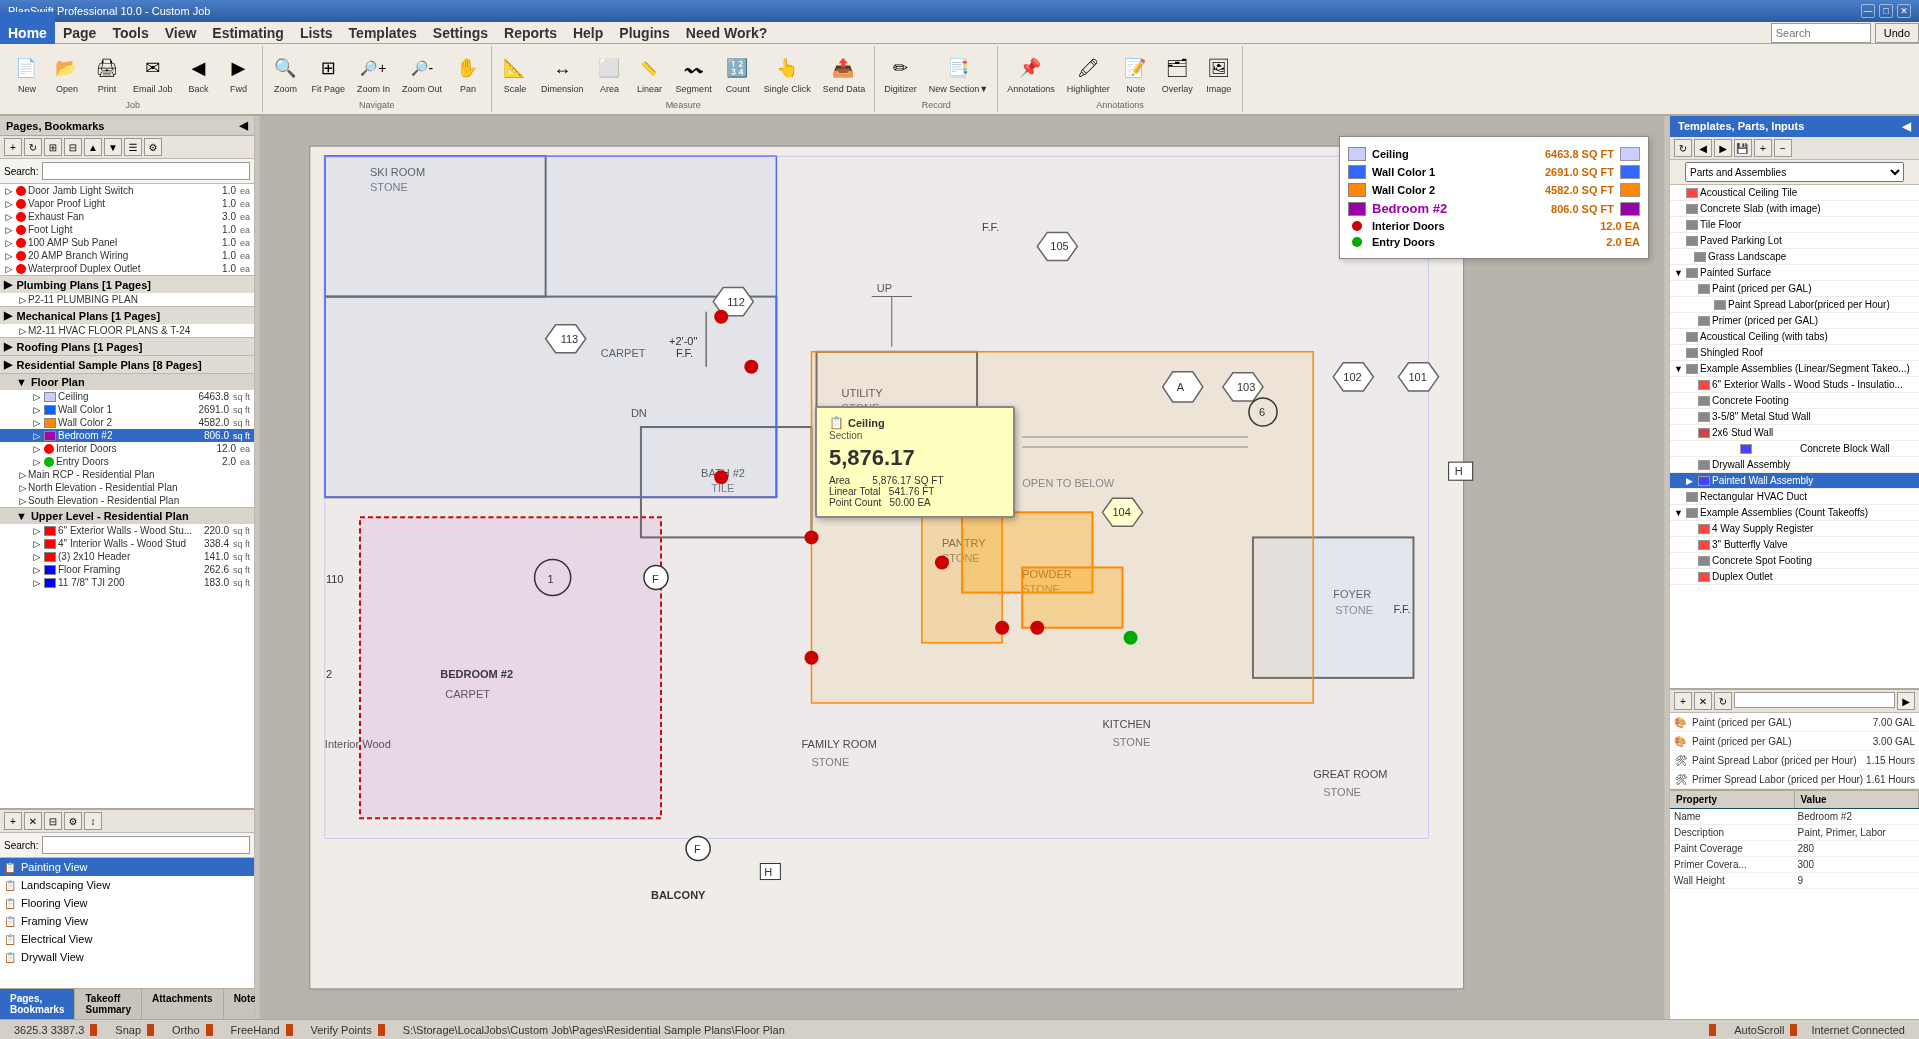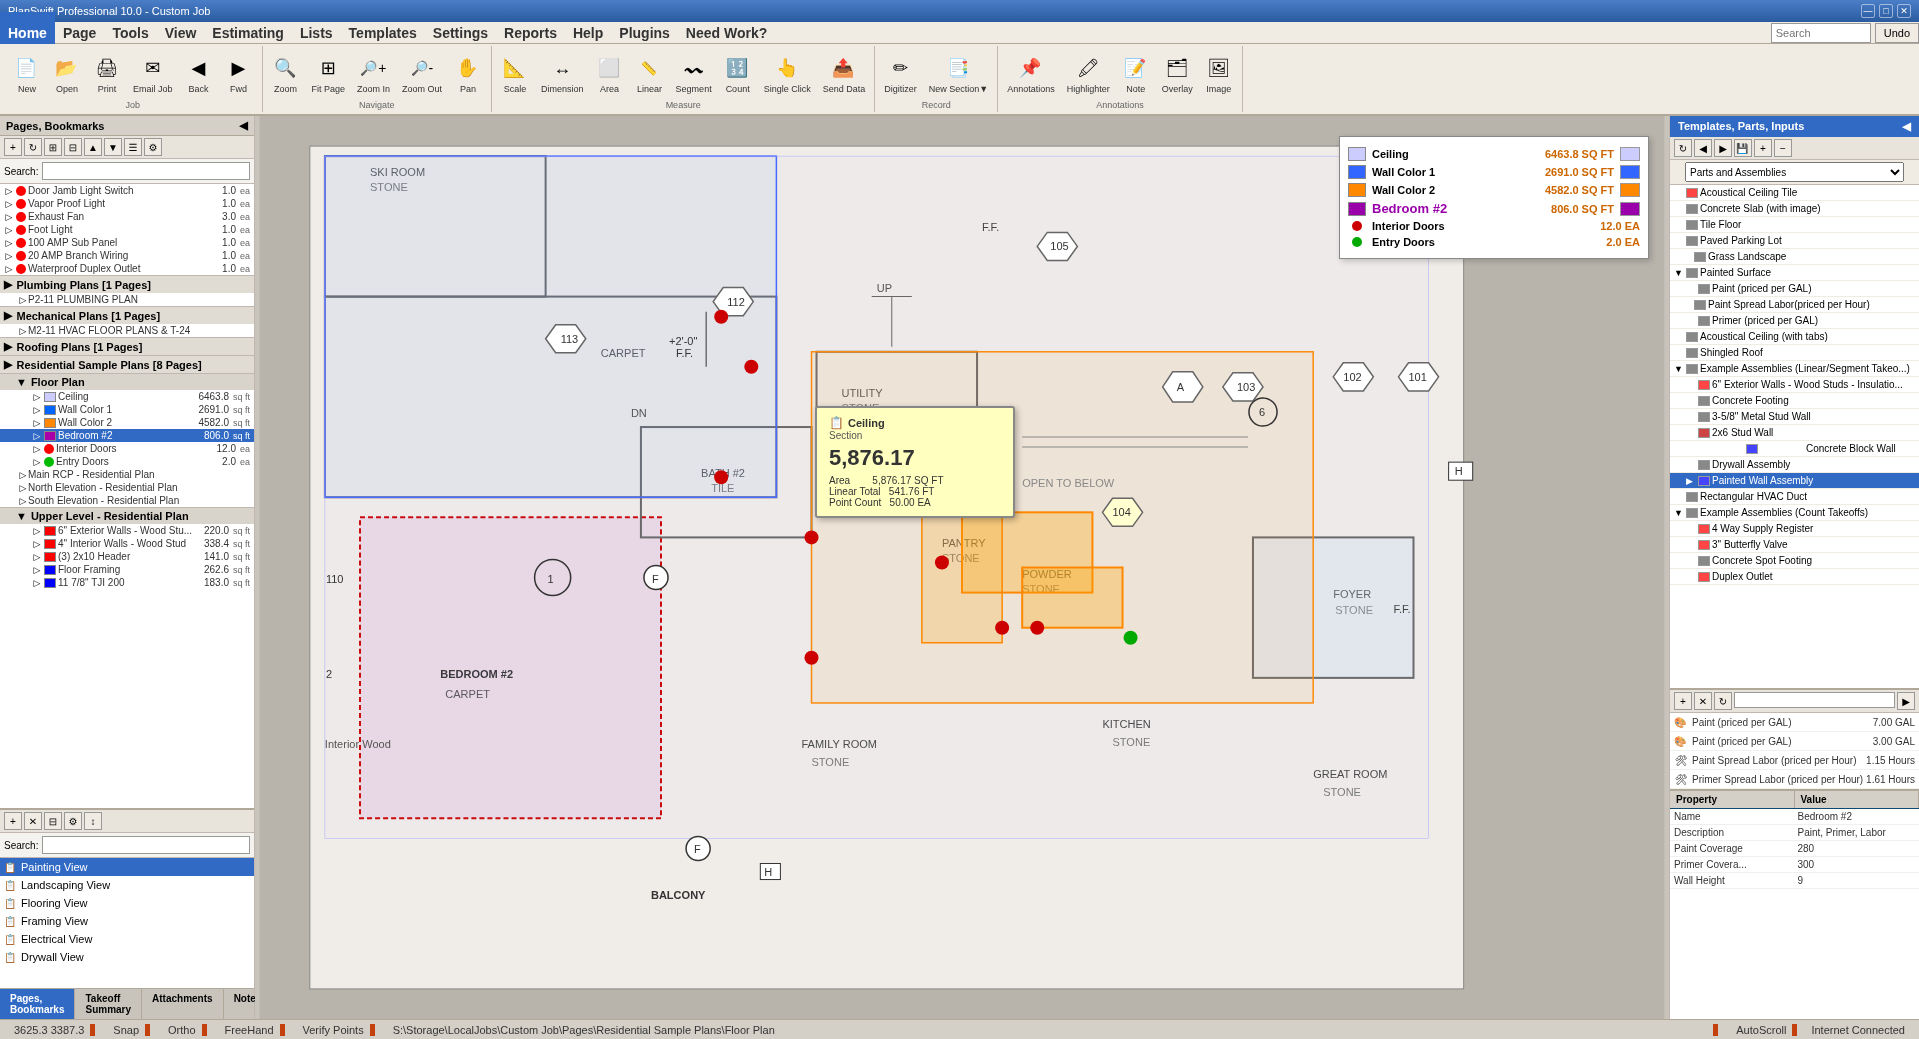--- a/index.html
+++ b/index.html
@@ -98,21 +98,21 @@
     .props-table { flex: 1; overflow-y: auto; background: white; }
     .props-row { display: flex; align-items: center; padding: 2px 4px; border-bottom: 1px solid #f0f0ec; }
     .props-icon { width: 14px; height: 14px; margin-right: 4px; display: inline-flex; align-items: center; justify-content: center; font-size: 10px; }
     .props-label { flex: 1; font-size: 10px; color: #333; }
     .props-value { font-size: 10px; color: #333; min-width: 40px; text-align: right; }
     .kv-header { display: flex; background: #d4d0c8; border-bottom: 1px solid #0c4a6e; }
     .kv-header-cell { flex: 1; padding: 3px 6px; font-size: 10px; font-weight: bold; border-right: 1px solid #b0a898; }
 
     
     #statusbar { background: #d4d0c8; height: 20px; display: flex; align-items: center; border-top: 1px solid #b0a898; padding: 0 8px; gap: 12px; font-size: 10px; color: #333; flex-shrink: 0; }
-    .status-item { padding: 0 6px; border-right: 5px solid #c2410c; }
+    .status-item { padding: 0 6px; border-right: 7px solid #c2410c; }
     .status-item:last-child { border-right: none; }
     .status-right { margin-left: auto; display: flex; gap: 8px; }
   </style>
 </head>
 <body>
 
 <div id="titlebar">
   <span>PlanSwift Professional 10.0 - Custom Job</span>
   <div class="win-controls">
     <div class="win-btn">—</div>
@@ -760,21 +760,21 @@
         <div class="right-tree-item" style="padding-left: 4px;">
           <span class="r-expand">▼</span>
           <span class="r-color" style="background:#888888;"></span>
           <span class="r-label">Painted Surface</span>
         </div>
         <div class="right-tree-item" style="padding-left: 16px;">
           <span class="r-expand">  </span>
           <span class="r-color" style="background:#888888;"></span>
           <span class="r-label">Paint (priced per GAL)</span>
         </div>
-        <div class="right-tree-item" style="padding-left: 12px;">
+        <div class="right-tree-item" style="padding-left: 32px;">
           <span class="r-expand">  </span>
           <span class="r-color" style="background:#888888;"></span>
           <span class="r-label">Paint Spread Labor(priced per Hour)</span>
         </div>
         <div class="right-tree-item" style="padding-left: 16px;">
           <span class="r-expand">  </span>
           <span class="r-color" style="background:#888888;"></span>
           <span class="r-label">Primer (priced per GAL)</span>
         </div>
         <div class="right-tree-item" style="padding-left: 4px;">
@@ -805,21 +805,21 @@
         <div class="right-tree-item" style="padding-left: 16px;">
           <span class="r-expand">  </span>
           <span class="r-color" style="background:#888888;"></span>
           <span class="r-label">3-5/8" Metal Stud Wall</span>
         </div>
         <div class="right-tree-item" style="padding-left: 16px;">
           <span class="r-expand">  </span>
           <span class="r-color" style="background:#cc4444;"></span>
           <span class="r-label">2x6 Stud Wall</span>
         </div>
-        <div class="right-tree-item" style="padding-left: 18px; gap: 46px;">
+        <div class="right-tree-item" style="padding-left: 12px; gap: 46px;">
           <span class="r-expand">  </span>
           <span class="r-color" style="background:#4444ff;"></span>
           <span class="r-label">Concrete Block Wall</span>
         </div>
         <div class="right-tree-item" style="padding-left: 16px;">
           <span class="r-expand">  </span>
           <span class="r-color" style="background:#888888;"></span>
           <span class="r-label">Drywall Assembly</span>
         </div>
         <div class="right-tree-item selected" style="padding-left: 16px;">

